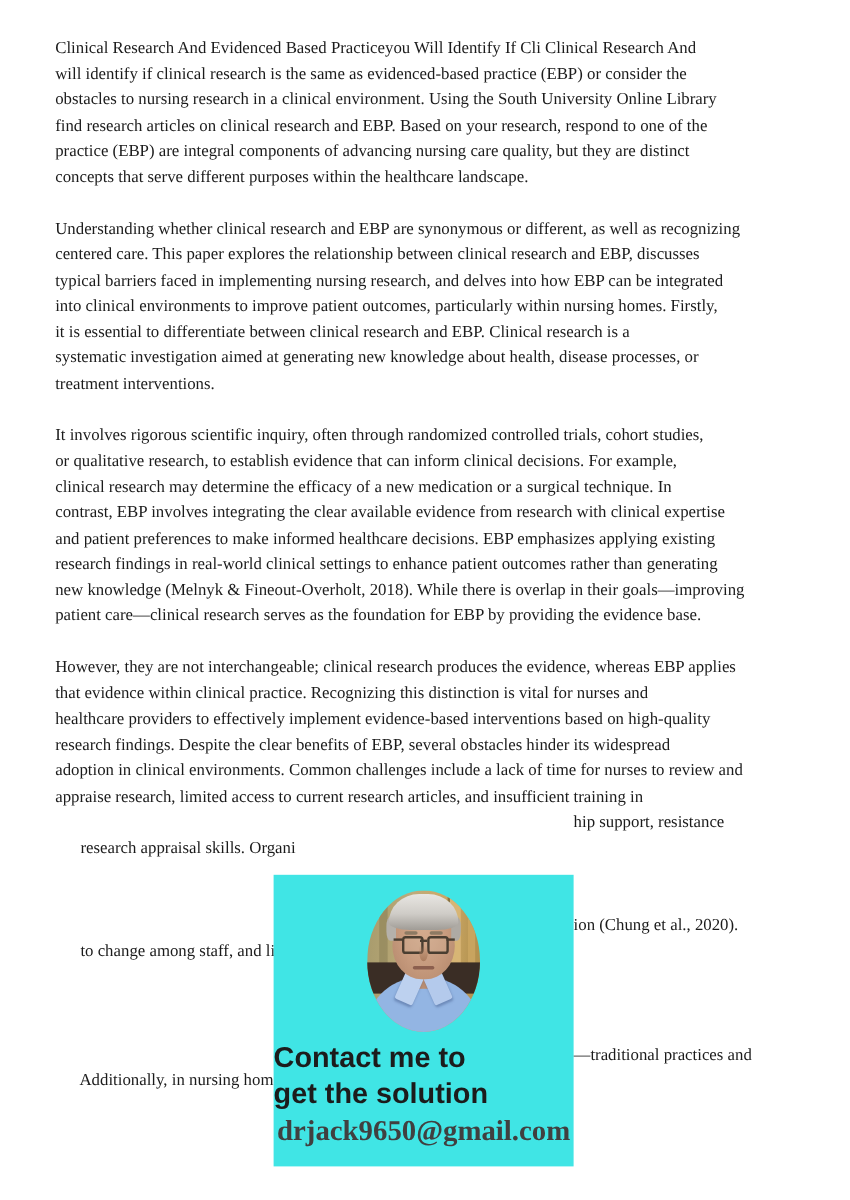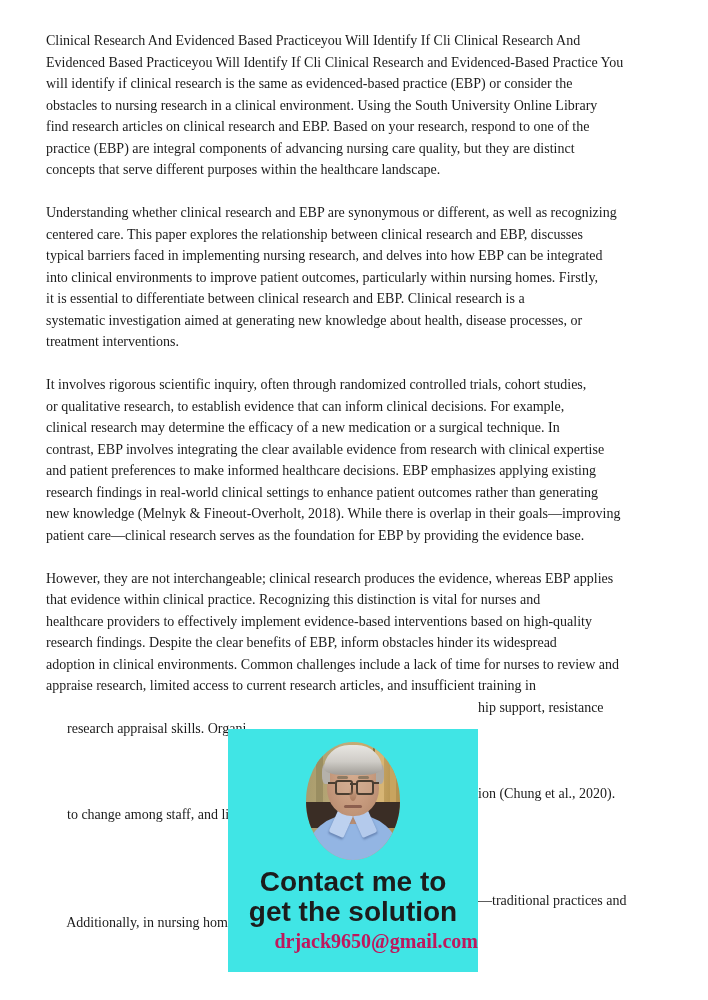--- a/index.html
+++ b/index.html
@@ -9,26 +9,26 @@
     overflow:hidden;
   }
   .doc{position:absolute;left:46px;top:30px;width:620px;font-size:14px;line-height:21.5px;}
   .para + .para{margin-top:21.5px;}
   .ln{white-space:pre;}
   .frag{position:relative;}
   .frag .rf{position:absolute;left:432px;top:0;white-space:pre;}
 
   
   .ad-card{position:absolute;left:228px;top:729px;width:250px;height:243px;background:#40E5E5;z-index:5;}
-  .ad-heading{position:absolute;top:138px;left:0;right:0;text-align:center;
+  .ad-heading{position:absolute;top:138px;left:0;right:0;
     font-family:"Liberation Sans","DejaVu Sans",sans-serif;font-weight:700;
-    font-size:28px;line-height:30px;color:#1c1c1c;}
-  .ad-email{position:absolute;top:201px;left:0;right:0;text-align:right;
+    font-size:24px;line-height:30px;color:#1c1c1c;}
+  .ad-email{position:absolute;top:201px;left:0;right:0;text-align:center;
     font-family:"Liberation Serif","DejaVu Serif",serif;font-weight:700;
-    font-size:20px;color:#be185d;}
+    font-size:24px;color:#404040;}
 
   
   .photo{position:absolute;left:78px;top:13px;width:94px;height:118px;border-radius:50%;overflow:hidden;}
   .photo *{position:absolute;}
   .ph-bg{inset:0;background:linear-gradient(93deg,#a79b6d 0%,#b2a372 20%,#beab7c 38%,#caa96a 58%,#c7a462 75%,#b3924f 92%);}
   .ph-stripe-l{left:10px;top:0;width:7px;height:66px;background:#91865b;opacity:.7;}
   .ph-stripe-r1{right:16px;top:0;width:9px;height:62px;background:#d7b575;border-left:2px solid #8a7442;}
   .ph-stripe-r2{right:4px;top:0;width:6px;height:62px;background:#c8a45f;}
   .ph-band{left:-4px;right:-4px;top:60px;height:26px;background:#3a2d25;z-index:1;}
   .ph-shirt{left:1px;right:1px;bottom:-6px;height:52px;background:#93b5e3;border-radius:50% 50% 0 0 / 75% 75% 0 0;z-index:2;}
@@ -54,21 +54,20 @@
     background:linear-gradient(180deg,rgba(170,120,90,0),#aa7c5e);border-radius:0 0 50% 50%;}
   .ph-mouth{left:50%;transform:translateX(-50%);top:63px;width:18px;height:3px;background:#8c5f4e;border-radius:2px;z-index:7;}
 </style>
 </head>
 <body>
 
 <div class="doc">
 
   <div class="para">
     <div class="ln">Clinical Research And Evidenced Based Practiceyou Will Identify If Cli Clinical Research And</div>
-    <div class="ln">Evidenced Based Practiceyou Will Identify If Cli Clinical Research and Evidenced-Based Practice You</div>
     <div class="ln">will identify if clinical research is the same as evidenced-based practice (EBP) or consider the</div>
     <div class="ln">obstacles to nursing research in a clinical environment. Using the South University Online Library</div>
     <div class="ln">find research articles on clinical research and EBP. Based on your research, respond to one of the</div>
     <div class="ln">practice (EBP) are integral components of advancing nursing care quality, but they are distinct</div>
     <div class="ln">concepts that serve different purposes within the healthcare landscape.</div>
   </div>
 
   <div class="para">
     <div class="ln">Understanding whether clinical research and EBP are synonymous or different, as well as recognizing</div>
     <div class="ln">centered care. This paper explores the relationship between clinical research and EBP, discusses</div>
@@ -87,21 +86,21 @@
     <div class="ln">and patient preferences to make informed healthcare decisions. EBP emphasizes applying existing</div>
     <div class="ln">research findings in real-world clinical settings to enhance patient outcomes rather than generating</div>
     <div class="ln">new knowledge (Melnyk &amp; Fineout-Overholt, 2018). While there is overlap in their goals—improving</div>
     <div class="ln">patient care—clinical research serves as the foundation for EBP by providing the evidence base.</div>
   </div>
 
   <div class="para">
     <div class="ln">However, they are not interchangeable; clinical research produces the evidence, whereas EBP applies</div>
     <div class="ln">that evidence within clinical practice. Recognizing this distinction is vital for nurses and</div>
     <div class="ln">healthcare providers to effectively implement evidence-based interventions based on high-quality</div>
-    <div class="ln">research findings. Despite the clear benefits of EBP, inform obstacles hinder its widespread</div>
+    <div class="ln">research findings. Despite the clear benefits of EBP, several obstacles hinder its widespread</div>
     <div class="ln">adoption in clinical environments. Common challenges include a lack of time for nurses to review and</div>
     <div class="ln">appraise research, limited access to current research articles, and insufficient training in</div>
     <div class="ln frag">
       <span>research appraisal skills. Organi</span>
       <span class="rf">hip support, resistance</span>
     </div>
     <div class="ln frag">
       <span>to change among staff, and limi</span>
       <span class="rf">ion (Chung et al., 2020).</span>
     </div>

